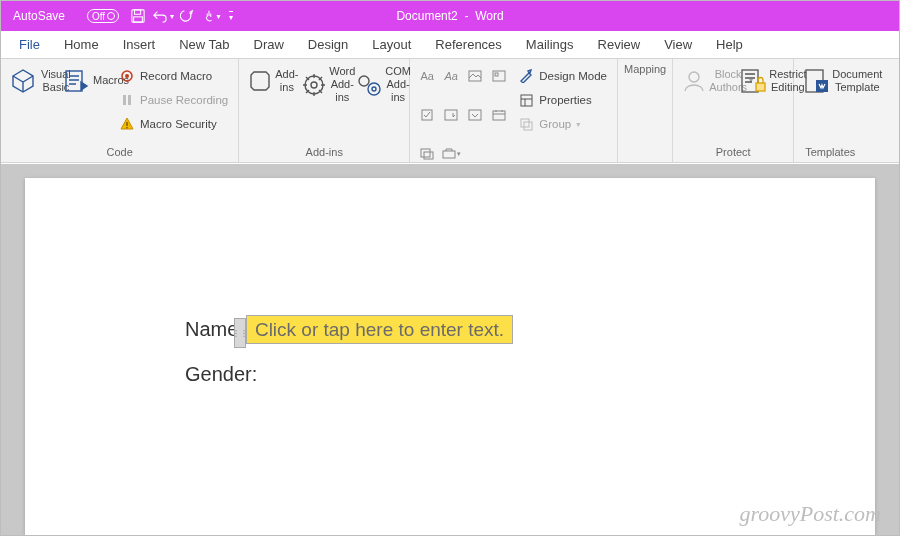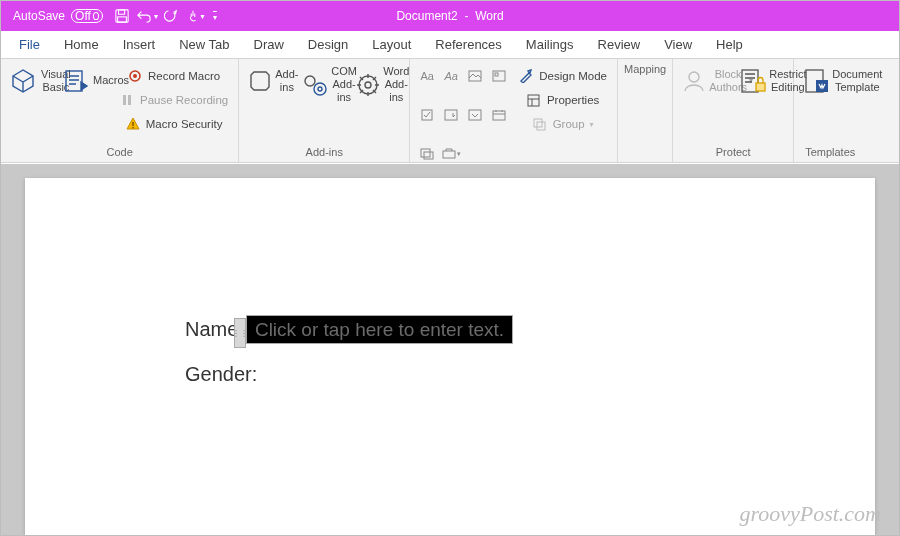--- a/index.html
+++ b/index.html
@@ -4,55 +4,55 @@
 <style>
   * { box-sizing: border-box; margin: 0; padding: 0; font-family: "Segoe UI", sans-serif; }
   body { width: 900px; height: 536px; background: #fff; overflow: hidden; position: relative; border: 1px solid #bdbdbd; }
   
   
   .titlebar { height: 30px; background: #d946ef; color: #fff; display: flex; align-items: center; font-size: 12px; position: relative; }
   .titlebar .qat { display: flex; align-items: center; gap: 2px; padding-left: 6px; }
   .titlebar .qat-item { display: flex; align-items: center; justify-content: center; min-width: 22px; height: 24px; color: #fff; cursor: pointer; }
   .titlebar .qat-item svg { stroke: #fff; fill: none; }
   .autosave { display: flex; align-items: center; gap: 6px; padding: 0 6px; }
-  .autosave-toggle { width: 32px; height: 14px; border: 1px solid #fff; border-radius: 8px; display: flex; align-items: center; padding: 0 3px; font-size: 12px; justify-content: flex-end; gap: 2px; }
+  .autosave-toggle { width: 32px; height: 14px; border: 1px solid #fff; border-radius: 8px; display: flex; align-items: center; padding: 0 3px; font-size: 10px; justify-content: flex-end; gap: 2px; margin-left: 16px; }
   .autosave-toggle .dot { width: 8px; height: 8px; border-radius: 50%; border: 1px solid #fff; }
   .titlebar .title { position: absolute; left: 50%; transform: translateX(-50%); font-size: 12px; }
   .titlebar .dash { opacity: .9; }
   
   
   .tabs { height: 28px; background: #fff; border-bottom: 1px solid #d4d4d4; display: flex; align-items: center; padding: 0 6px; font-size: 13px; }
   .tab { padding: 6px 12px 6px; color: #444; cursor: pointer; }
   .tab.file { color: #2b579a; font-weight: 400; }
   .tab.active { color: #2b579a; border-bottom: 3px solid #2b579a; padding-bottom: 3px; }
   
   
   .ribbon { height: 104px; background: #f3f3f3; border-bottom: 1px solid #d4d4d4; display: flex; }
   .group { border-right: 1px solid #d9d9d9; display: flex; flex-direction: column; padding: 2px 6px 0; }
   .group:last-child { border-right: none; }
   .group-body { flex: 1; display: flex; align-items: flex-start; gap: 4px; }
   .group-label { text-align: center; font-size: 11px; color: #666; padding: 2px 0 4px; }
   .big-btn { display: flex; flex-direction: row; align-items: center; justify-content: flex-start; width: 50px; padding: 4px 2px 0; cursor: pointer; font-size: 11px; color: #444; text-align: center; line-height: 1.2; gap: 2px; }
   .big-btn .ico { width: 32px; height: 32px; display: flex; align-items: center; justify-content: center; }
   .big-btn.disabled { color: #a0a0a0; }
-  .stack { display: flex; flex-direction: column; gap: 2px; padding-top: 4px; align-items: center; }
+  .stack { display: flex; flex-direction: column; gap: 2px; padding-top: 4px; }
   .stack-item { display: flex; align-items: center; gap: 5px; font-size: 11.5px; color: #444; height: 22px; cursor: pointer; padding: 0 4px; }
   .stack-item.disabled { color: #a0a0a0; }
   .stack-item .si { width: 16px; height: 16px; display: flex; align-items: center; justify-content: center; }
   .mini-grid { display: flex; flex-direction: column; gap: 17px; padding-top: 4px; }
   .mini-row { display: flex; gap: 2px; }
   .mini { width: 22px; height: 22px; display: flex; align-items: center; justify-content: center; color: #888; font-size: 11px; cursor: pointer; }
   
   
   .docarea { position: absolute; top: 163px; left: 0; right: 0; bottom: 0; background: #c8c8c8; display: flex; justify-content: center; overflow: hidden; padding-top: 14px; }
   .page { width: 850px; background: #fff; box-shadow: 0 1px 4px rgba(0,0,0,.2); padding: 140px 0 0 160px; font-family: Calibri, sans-serif; font-size: 20px; color: #333; }
   .line { margin-bottom: 22px; display: flex; align-items: center; }
   .content-control { margin-left: 2px; position: relative; }
   .cc-tab { position: absolute; left: -12px; top: 0; width: 12px; height: 30px; background: #d8d8d8; border: 1px solid #aaa; display: flex; align-items: center; justify-content: center; font-size: 8px; color: #777; }
-  .cc-box { border: 1px solid #aaa; background: #000000; padding: 3px 8px; color: #6b6b6b; font-size: 19px; }
+  .cc-box { border: 1px solid #aaa; background: #fde047; padding: 3px 8px; color: #6b6b6b; font-size: 19px; }
   
   .watermark { position: absolute; right: 18px; bottom: 8px; font-family: Georgia, serif; font-size: 22px; color: #bdbdbd; font-style: italic; }
 </style>
 </head>
 <body>
 
 <div class="titlebar">
   <div class="qat">
     <div class="qat-item autosave">
       <span>AutoSave</span>
@@ -173,37 +173,37 @@
       <div class="big-btn">
         <div class="ico">
             <svg width="26" height="26" fill="none" stroke="#555" stroke-width="1.4">
               <path d="M7 4 h12 l3 3 v12 l-3 3 h-12 l-3 -3 v-12 z"></path>
             </svg>
           </div>
         <span>Add-ins</span>
       </div>
       <div class="big-btn">
         <div class="ico">
+            <svg width="26" height="26" fill="none" stroke="#555" stroke-width="1.4">
+              <circle cx="13" cy="13" r="9"></circle>
+              <circle cx="13" cy="13" r="3"></circle>
+              <path d="M13 2 v4 M13 20 v4 M2 13 h4 M20 13 h4 M5 5 l3 3 M18 18 l3 3 M21 5 l-3 3 M8 18 l-3 3"></path>
+            </svg>
+          </div>
+        <span>Word Add-ins</span>
+      </div>
+      <div class="big-btn">
+        <div class="ico">
             <svg width="28" height="26" fill="none" stroke="#555" stroke-width="1.4">
               <circle cx="9" cy="9" r="5"></circle>
               <circle cx="19" cy="17" r="6" stroke="#2b579a"></circle>
               <circle cx="19" cy="17" r="2" stroke="#2b579a"></circle>
             </svg>
           </div>
         <span>COM Add-ins</span>
-      </div>
-      <div class="big-btn">
-        <div class="ico">
-            <svg width="26" height="26" fill="none" stroke="#555" stroke-width="1.4">
-              <circle cx="13" cy="13" r="9"></circle>
-              <circle cx="13" cy="13" r="3"></circle>
-              <path d="M13 2 v4 M13 20 v4 M2 13 h4 M20 13 h4 M5 5 l3 3 M18 18 l3 3 M21 5 l-3 3 M8 18 l-3 3"></path>
-            </svg>
-          </div>
-        <span>Word Add-ins</span>
       </div>
     </div>
     <div class="group-label">Add-ins</div>
   </div>
 
   <div class="group">
     <div class="group-body">
       <div class="mini-grid">
         <div class="mini-row">
           <div class="mini">Aa</div>

